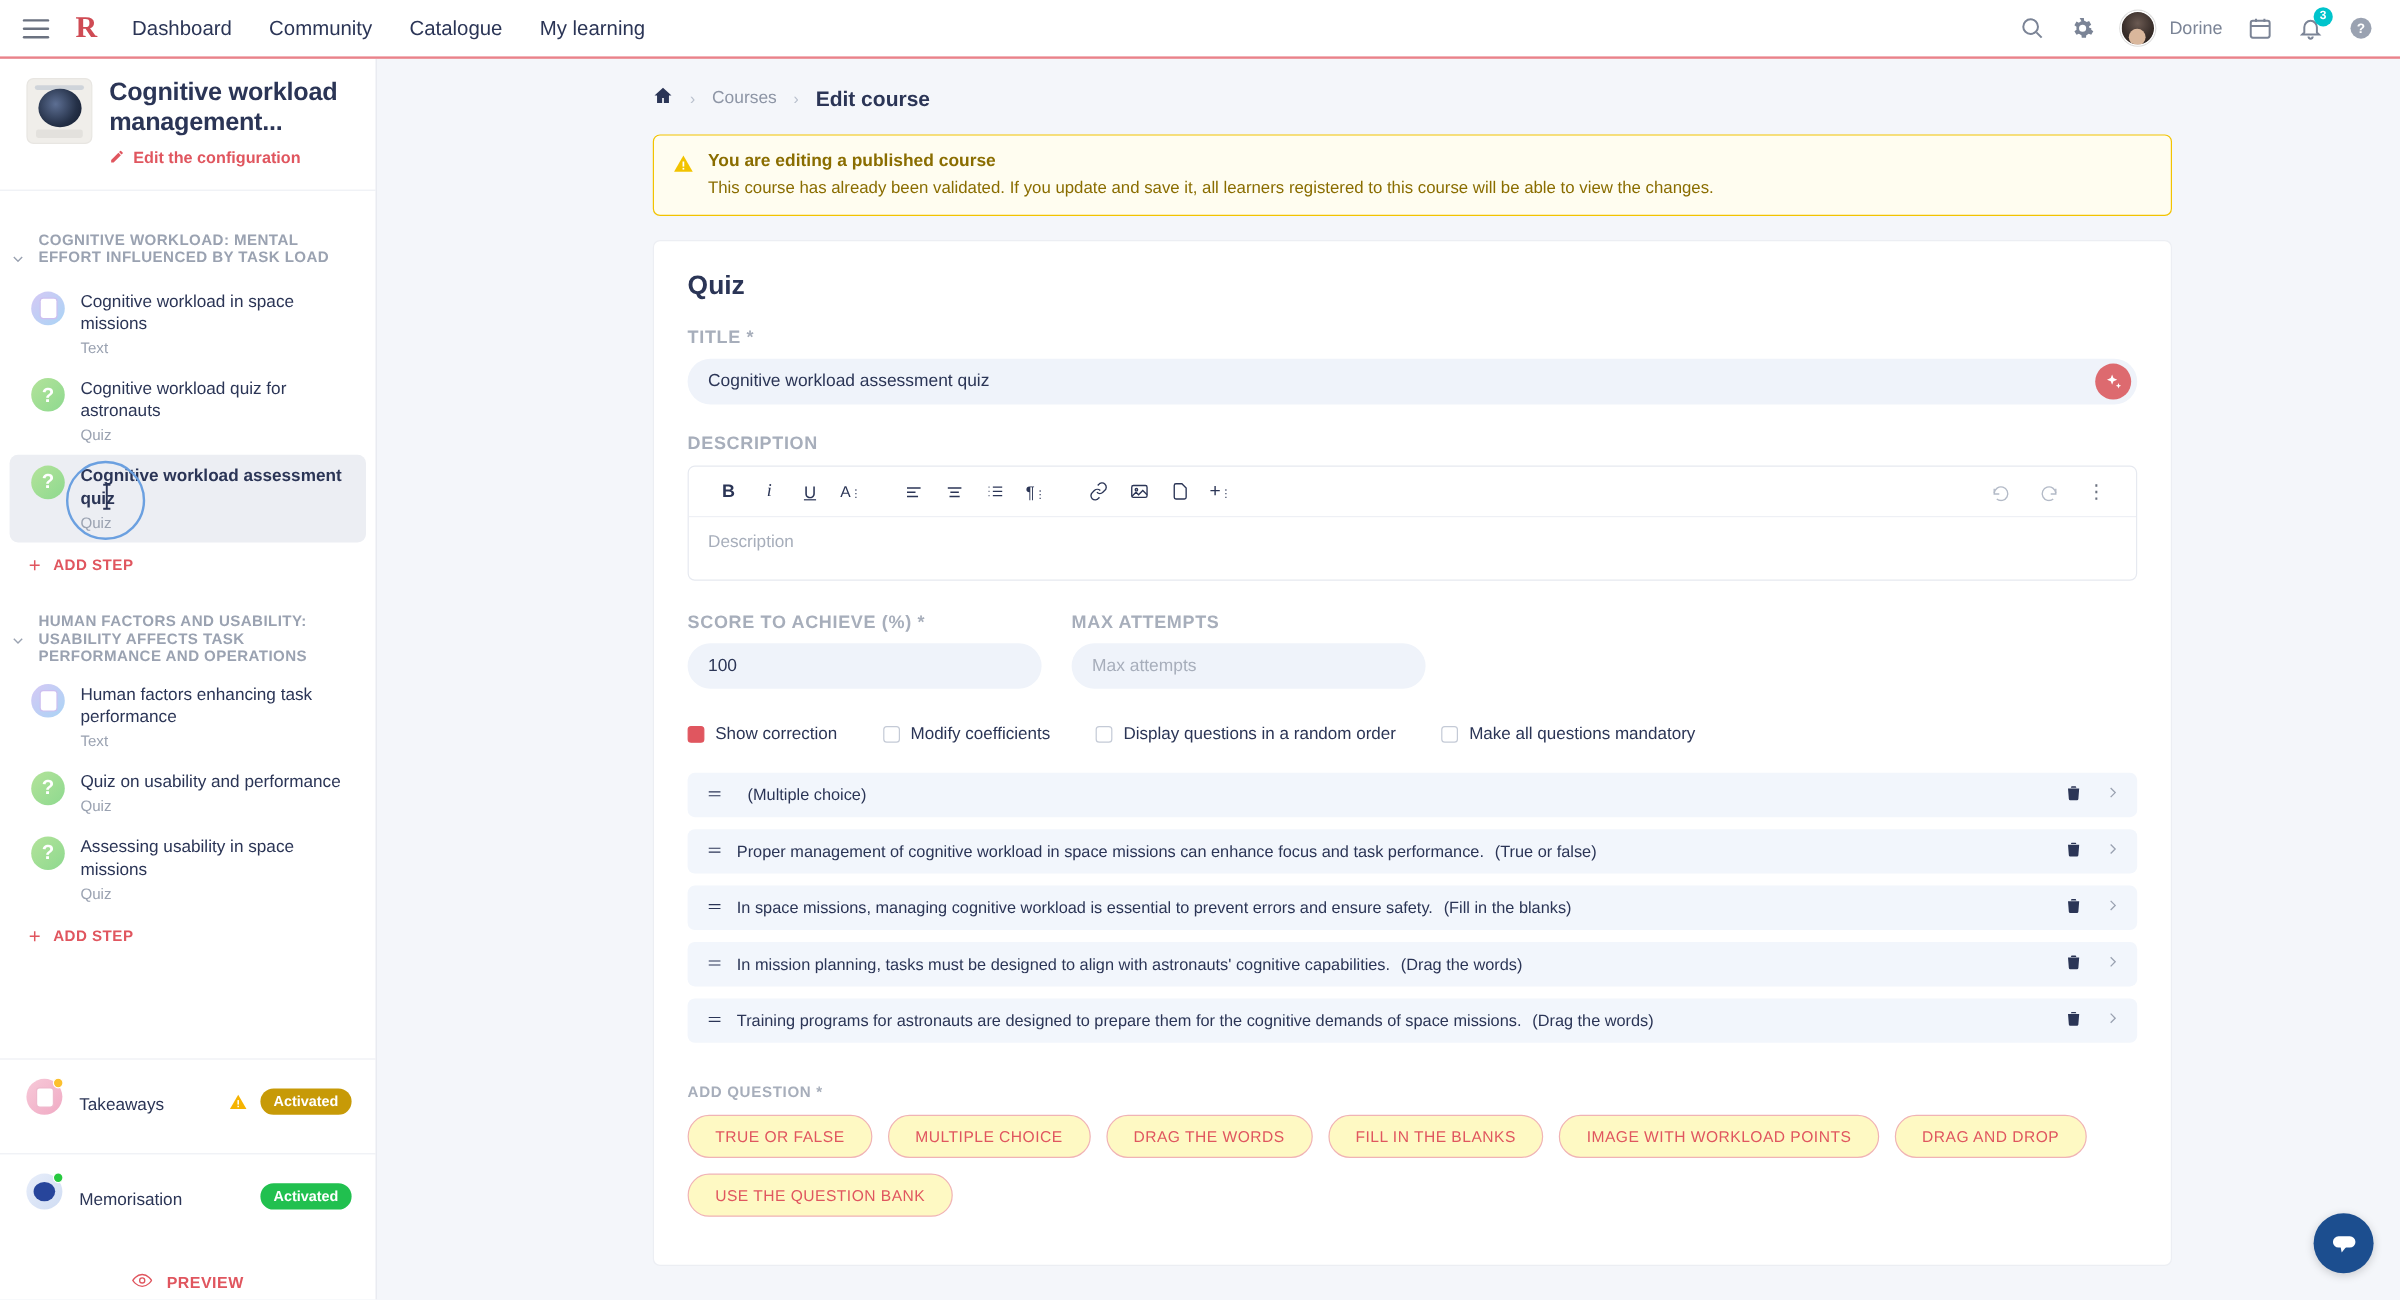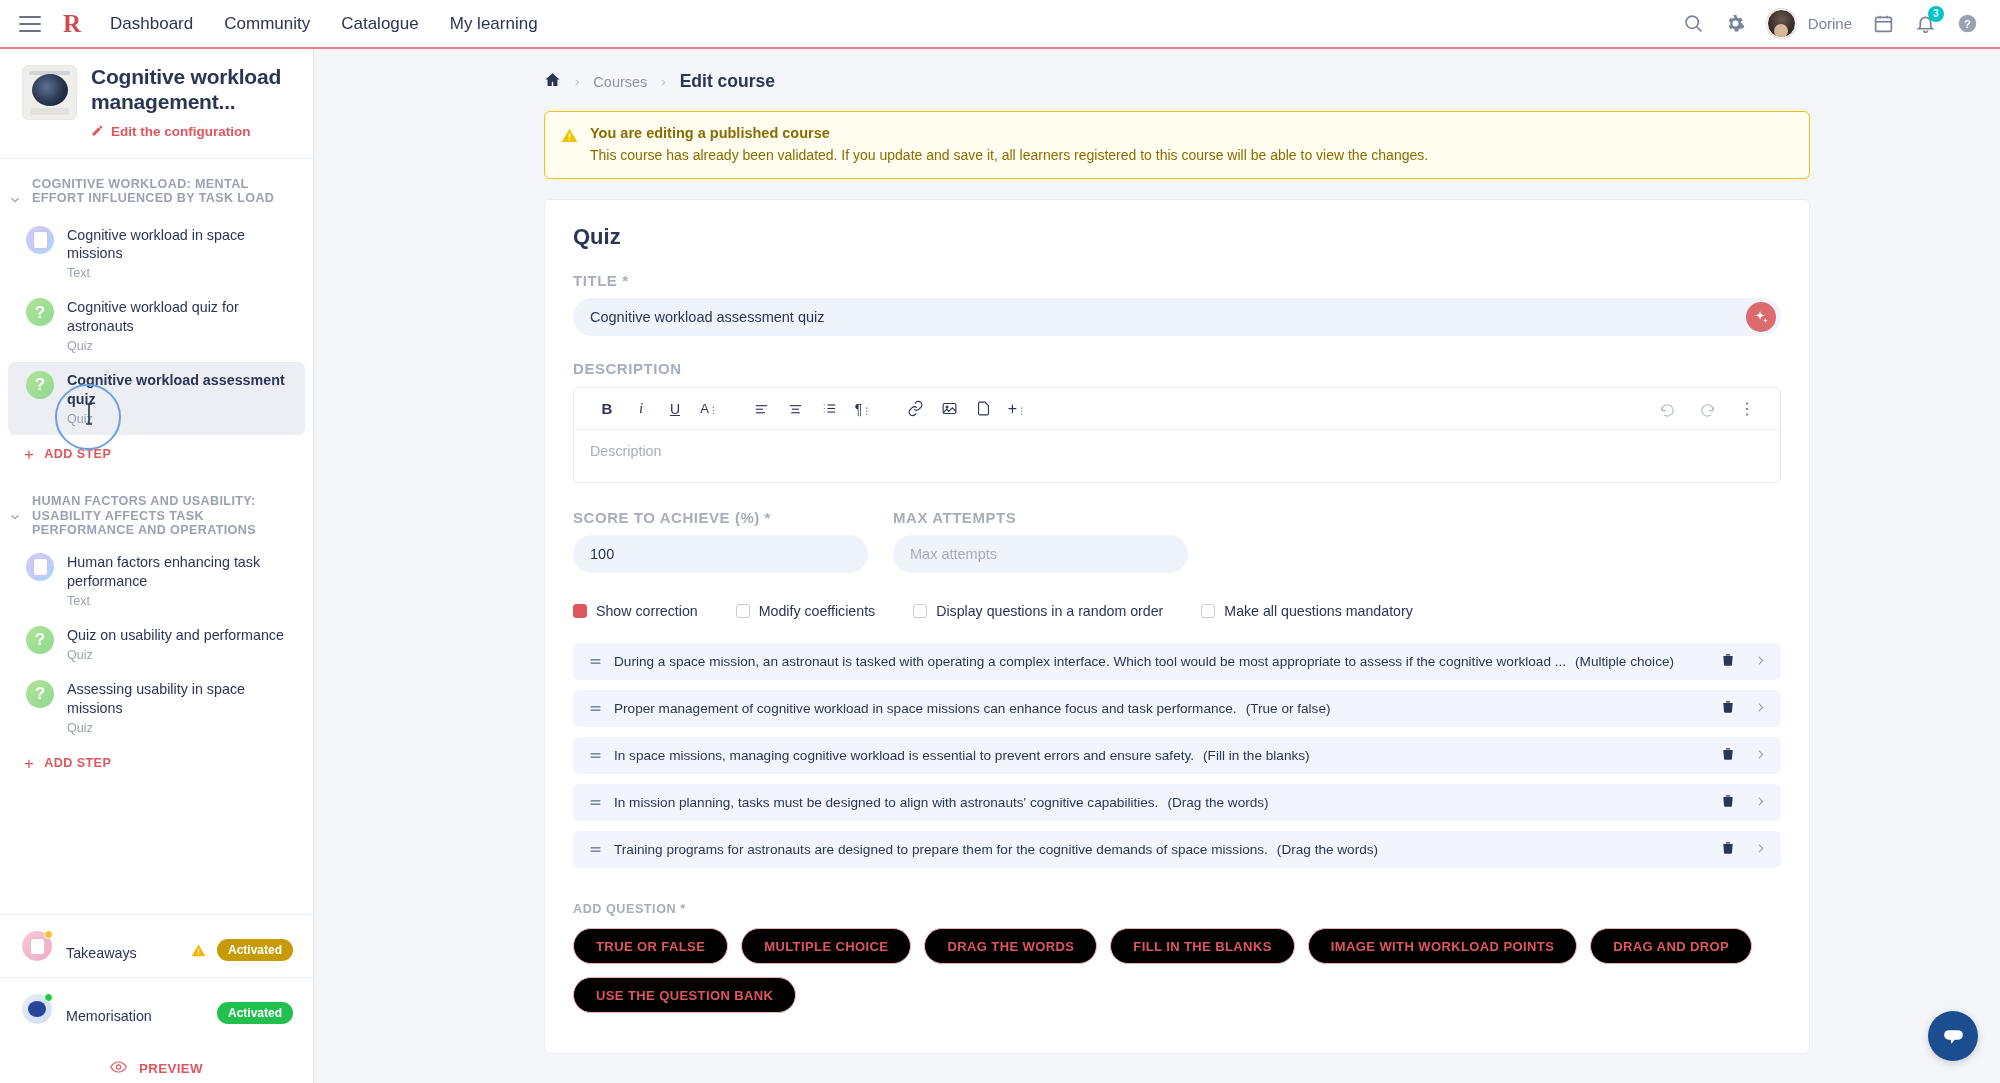--- a/index.html
+++ b/index.html
@@ -44,21 +44,21 @@
   .badge-count {
     position: absolute; top: -7px; right: -8px; min-width: 16px; height: 16px;
     border-radius: 9px; background: #00c4cc; color: #fff; font-size: 10px; font-weight: 700;
     display: flex; align-items: center; justify-content: center; padding: 0 4px;
   }
 
   
   .sidebar {
     position: absolute; top: 49px; left: 0; width: 314px; height: 1034px;
     background: #fff; border-right: 1px solid #e4e7ee;
-    display: flex; flex-direction: column; z-index: 30;
+    display: flex; flex-direction: column; z-index: 30; gap: 16px;
   }
   .course-head { display: flex; padding: 16px 16px 18px 22px; gap: 14px; border-bottom: 1px solid #edeff4; }
   .course-thumb {
     width: 55px; height: 55px; border-radius: 6px; flex: 0 0 55px;
     background: #f0eeea; position: relative; overflow: hidden; border: 1px solid #e8e6e2;
   }
   .course-thumb .brain {
     position: absolute; left: 50%; top: 46%; transform: translate(-50%,-50%);
     width: 36px; height: 32px; border-radius: 50%;
     background: radial-gradient(circle at 40% 40%, #5d6f93 0%, #253148 60%, #10182a 100%);
@@ -188,21 +188,21 @@
   .qactions { margin-left:auto; display:flex; align-items:center; gap: 19px; padding-left: 14px; }
   .qactions svg { width:14px; height:15px; }
   .trash svg { fill:#2b3556; }
   .qchev svg { width:13px;height:13px; stroke:#9aa2b1; fill:none; stroke-width:2; }
 
   .addq-label { font-size:12.6px; font-weight:700; letter-spacing:.55px; color:#a7aebb; text-transform:uppercase; margin: 34px 0 12px; }
   .chips { display:flex; flex-wrap:wrap; gap: 13px; }
   .chip {
     border:1px solid #f0b3b5; border-radius:20px; height:36px; padding: 0 22px;
     display:flex; align-items:center; justify-content:center;
-    color:#e0565f; font-size:13px; font-weight:700; letter-spacing:.4px; cursor:pointer; background:#000000;
+    color:#e0565f; font-size:13px; font-weight:400; letter-spacing:.4px; cursor:pointer; background:#fef9c3;
   }
 
   .chat-fab {
     position:absolute; right:22px; bottom:22px; width:50px; height:50px; border-radius:50%;
     background:#1c4e8f; display:flex; align-items:center; justify-content:center; cursor:pointer;
     box-shadow: 0 2px 8px rgba(0,0,0,.18); z-index: 50;
   }
   .chat-fab svg { width:25px; height:25px; fill:#fff; }
 </style>
 </head>
@@ -572,21 +572,20 @@
       </span>
     </div>
 
     <div class="qlist">
 
       <div class="qrow">
         <span class="qdrag"><svg viewBox="0 0 24 14">
               <line x1="3" y1="4" x2="21" y2="4"></line>
               <line x1="3" y1="10" x2="21" y2="10"></line>
             </svg></span>
-        <span class="qtext">During a space mission, an astronaut is tasked with operating a complex interface. Which tool would be most appropriate to assess if the cognitive workload ...</span>
         <span class="qtype">(Multiple choice)</span>
         <span class="qactions">
           <span class="trash"><svg viewBox="0 0 24 24">
                 <path d="M4 6h16l-1.2 15a2 2 0 01-2 1.8H7.2a2 2 0 01-2-1.8L4 6zm5-3h6l1 2H8l1-2z"></path>
               </svg></span>
           <span class="qchev"><svg viewBox="0 0 24 24">
                 <polyline points="9 5 16 12 9 19"></polyline>
               </svg></span>
         </span>
       </div>

